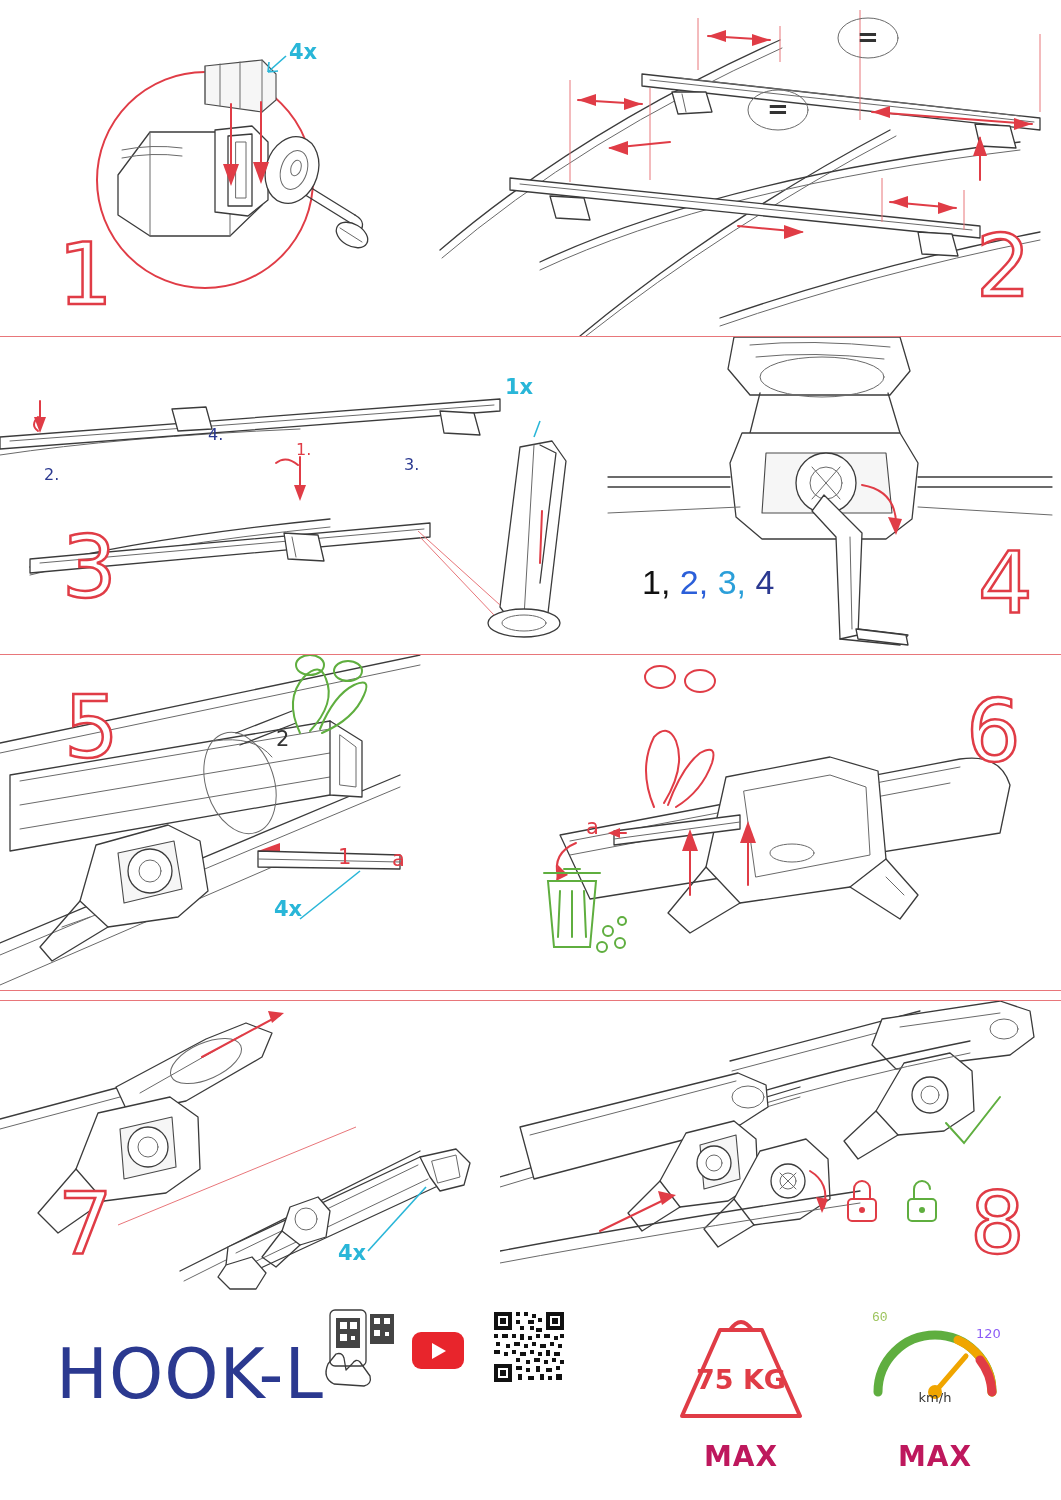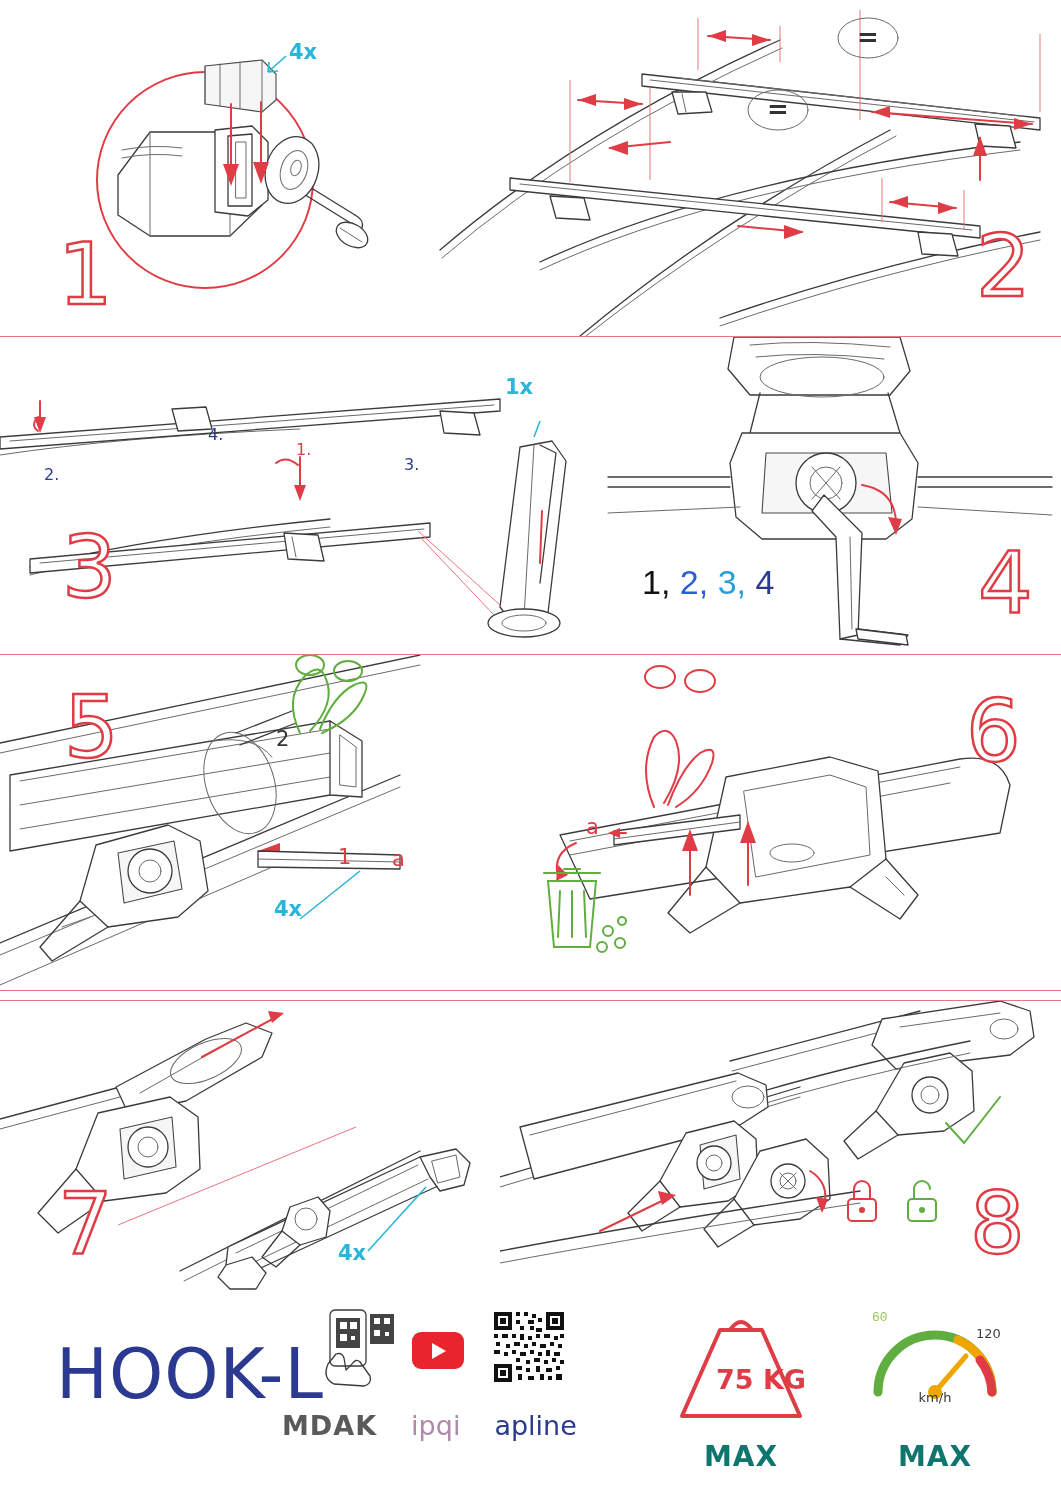--- a/index.html
+++ b/index.html
@@ -77,36 +77,36 @@
   }
   .brandsub .accent { color:#e03c46; }
   .sublogos { position:absolute; left:282px; top:120px; display:flex; gap:34px; align-items:baseline; }
   .sl { font-family:"DejaVu Sans", sans-serif; font-size:27px; }
   .sl.mdak { color:#5a5a5a; font-weight:700; letter-spacing:1px; }
   .sl.ipqi { color:#b08aa8; }
   .sl.apline { color:#2b3990; }
 
   .maxweight { position:absolute; left:676px; top:22px; width:130px; text-align:center; }
   .maxweight .kg {
-    position:absolute; left:0; top:52px; width:130px; text-align:right;
+    position:absolute; left:0; top:52px; width:130px; text-align:center;
     font-family:"DejaVu Sans", sans-serif; font-size:27px; font-weight:700; color:#e03c46;
   }
   .maxcap {
-    font-family:"DejaVu Sans", sans-serif; font-size:28px; font-weight:700; color:#0f766e;
+    font-family:"DejaVu Sans", sans-serif; font-size:28px; font-weight:700; color:#be185d;
     letter-spacing:1px;
   }
   .maxlbl1 { position:absolute; left:676px; top:150px; width:130px; text-align:center; }
   .maxlbl2 { position:absolute; left:862px; top:150px; width:146px; text-align:center; }
   .gauge { position:absolute; left:862px; top:14px; width:146px; height:130px; }
   .gauge .kmh {
     position:absolute; left:0; top:86px; width:146px; text-align:center;
     font-family:"DejaVu Sans", sans-serif; font-size:13px; color:#333;
   }
   .gauge .t60  { position:absolute; left:10px;  top:6px;  font-size:13px; color:#9bc35a; font-family:Liberation Mono, monospace;}
-  .gauge .t120 { position:absolute; left:114px; top:22px; font-size:13px; color:#404040; font-family:"DejaVu Sans", sans-serif;}
+  .gauge .t120 { position:absolute; left:114px; top:22px; font-size:13px; color:#8b5cf6; font-family:"DejaVu Sans", sans-serif;}
 
   .qr { position:absolute; }
   .yt { position:absolute; left:412px; top:42px; width:52px; height:37px; background:#e8252c; border-radius:9px; }
   .yt:after { content:""; position:absolute; left:20px; top:11px; border-left:14px solid #fff; border-top:8px solid transparent; border-bottom:8px solid transparent; }
 </style>
 </head>
 <body>
 
 <div class="sheet">
 
@@ -487,31 +487,20 @@
 
       <path class="grn" d="M446 122 L464 142 L500 96" stroke-width="6"></path>
     </svg>
     <div class="stepnum" style="left:470px;top:188px;">8</div>
   </div>
 
   <div class="footer">
 
     <div class="brand">HOOK-L</div>
 
-    <div class="sublogos">
-      <div class="sl mdak">
-        <span>MDAK</span>
-      </div>
-      <div class="sl ipqi">
-        <span>ipqi</span>
-      </div>
-      <div class="sl apline">
-        <span>apline</span>
-      </div>
-    </div>
 
     <svg class="qr" style="left:324px;top:18px;" width="74" height="80" viewBox="0 0 74 80">
       <rect x="6" y="2" width="36" height="56" rx="5" class="ln"></rect>
       <rect x="12" y="10" width="24" height="30" fill="#444"></rect>
       <rect x="16" y="14" width="7" height="7" fill="#fff"></rect>
       <rect x="26" y="14" width="7" height="7" fill="#fff"></rect>
       <rect x="16" y="26" width="7" height="7" fill="#fff"></rect>
       <rect x="27" y="28" width="4" height="4" fill="#fff"></rect>
       <rect x="46" y="6" width="24" height="30" fill="#444"></rect>
       <rect x="50" y="10" width="6" height="6" fill="#fff"></rect>

